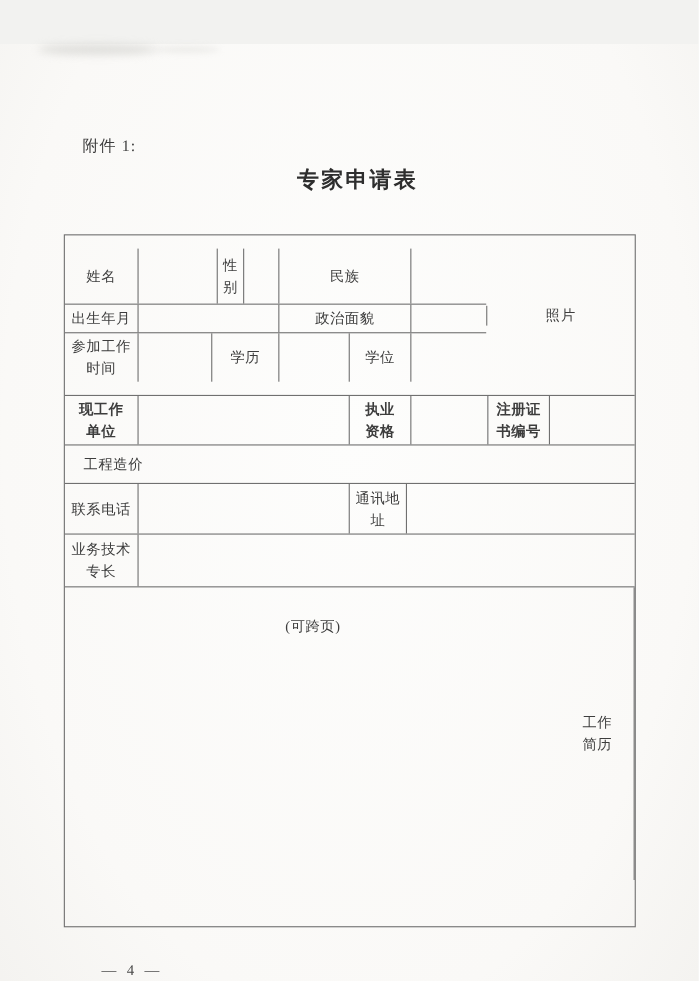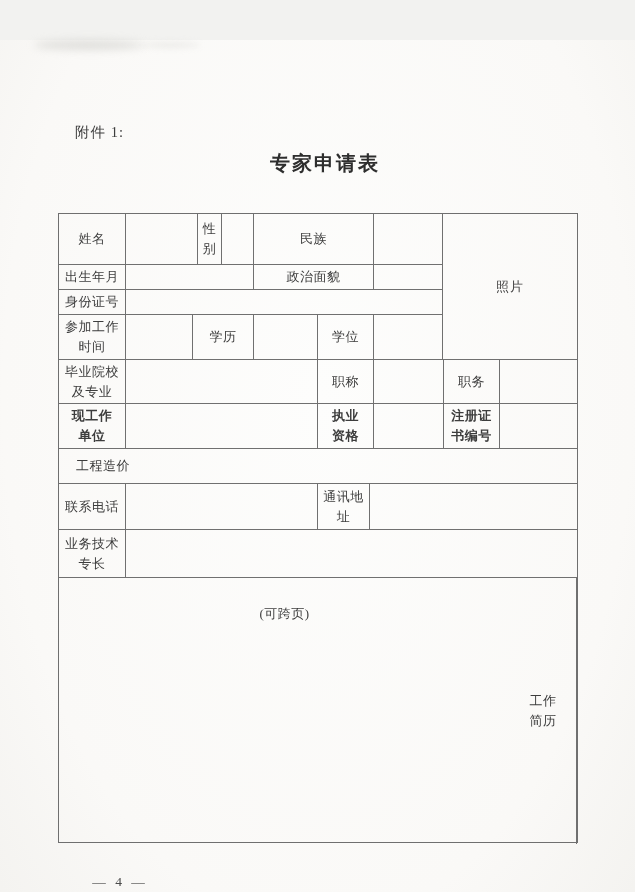--- a/index.html
+++ b/index.html
@@ -37,21 +37,21 @@
     color:#3d3d3d;font-size:13px;
   }
   .row{display:flex;box-sizing:border-box;border-bottom:1px solid #707070;}
   .cell{
     box-sizing:border-box;border-right:1px solid #707070;
     display:flex;align-items:center;justify-content:center;
     text-align:center;white-space:pre-line;line-height:20px;letter-spacing:.5px;
   }
   .cell.last{border-right:none;flex:1;}
   .cell.value-left{justify-content:flex-start;padding-left:17px;text-align:left;}
-  .top-section{display:flex;height:146px;border-bottom:1px solid #707070;box-sizing:border-box;}
+  .top-section{display:flex;height:146px;border-bottom:1px solid #707070;box-sizing:border-box;align-items:center;}
   .top-left{width:383px;display:flex;flex-direction:column;box-sizing:border-box;}
   .top-left .row:last-child{border-bottom:none;}
   .photo-cell{
     flex:1;border-left:1px solid #707070;box-sizing:border-box;
     display:flex;align-items:center;justify-content:center;letter-spacing:1px;
   }
   
   .r1{height:51px;} .r2{height:26px;} .r3{height:25px;} .r4{height:44px;}
   .r5{height:44px;} .r6{height:45px;font-weight:bold;} .r7{height:35px;} .r8{height:46px;}
   .r9{height:48px;} .r10{height:266px;border-bottom:none;}
@@ -90,48 +90,35 @@
           <div class="cell w32"></div>
           <div class="cell w120">民族</div>
           <div class="cell last"></div>
         </div>
         <div class="row r2">
           <div class="cell w-label">出生年月</div>
           <div class="cell w128"></div>
           <div class="cell w120">政治面貌</div>
           <div class="cell last"></div>
         </div>
-        <div class="row r3">
-          <div class="cell w-label">身份证号</div>
-          <div class="cell last"></div>
-        </div>
         <div class="row r4">
           <div class="cell w-label">参加工作
 时间</div>
           <div class="cell w67"></div>
           <div class="cell w61">学历</div>
           <div class="cell w64"></div>
           <div class="cell w56">学位</div>
           <div class="cell last"></div>
         </div>
       </div>
       <div class="photo-cell">
         <span>照片</span>
       </div>
     </div>
 
-    <div class="row r5">
-      <div class="cell w-label">毕业院校
-及专业</div>
-      <div class="cell w192"></div>
-      <div class="cell w56">职称</div>
-      <div class="cell w70"></div>
-      <div class="cell w56">职务</div>
-      <div class="cell last"></div>
-    </div>
 
     <div class="row r6">
       <div class="cell w-label">现工作
 单位</div>
       <div class="cell w192"></div>
       <div class="cell w56">执业
 资格</div>
       <div class="cell w70"></div>
       <div class="cell w56">注册证
 书编号</div>

